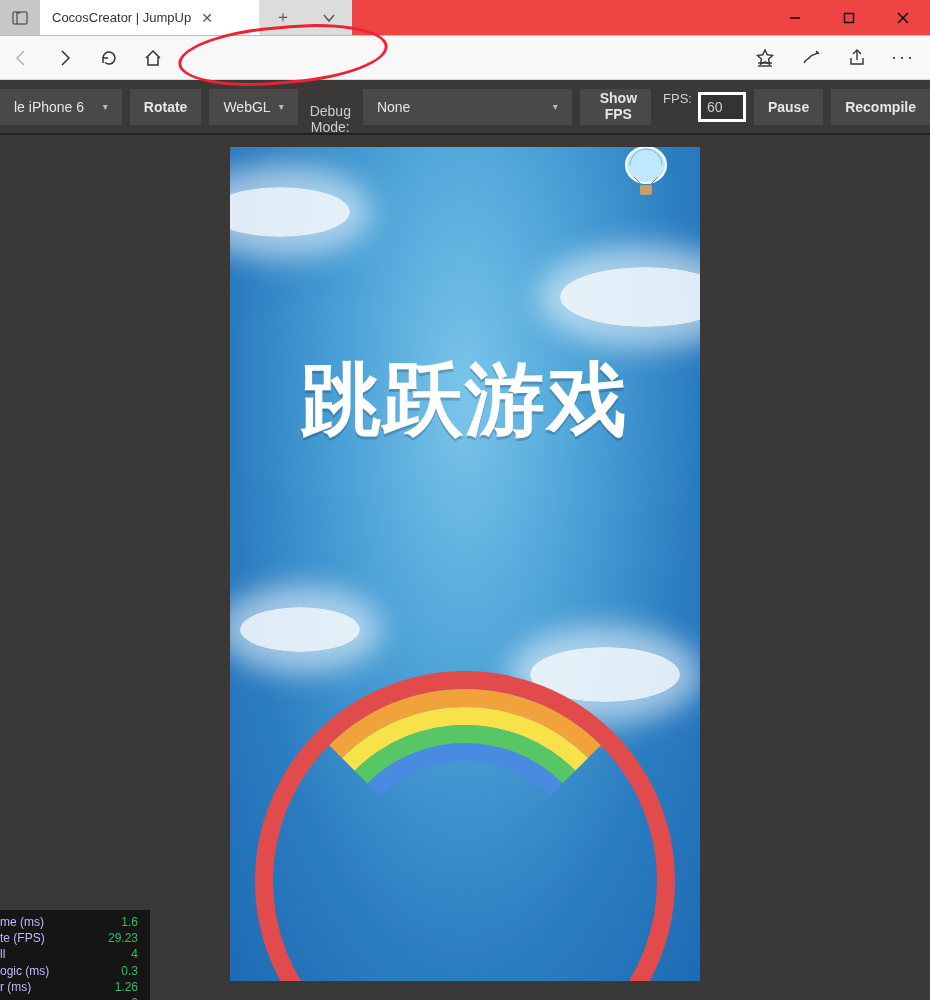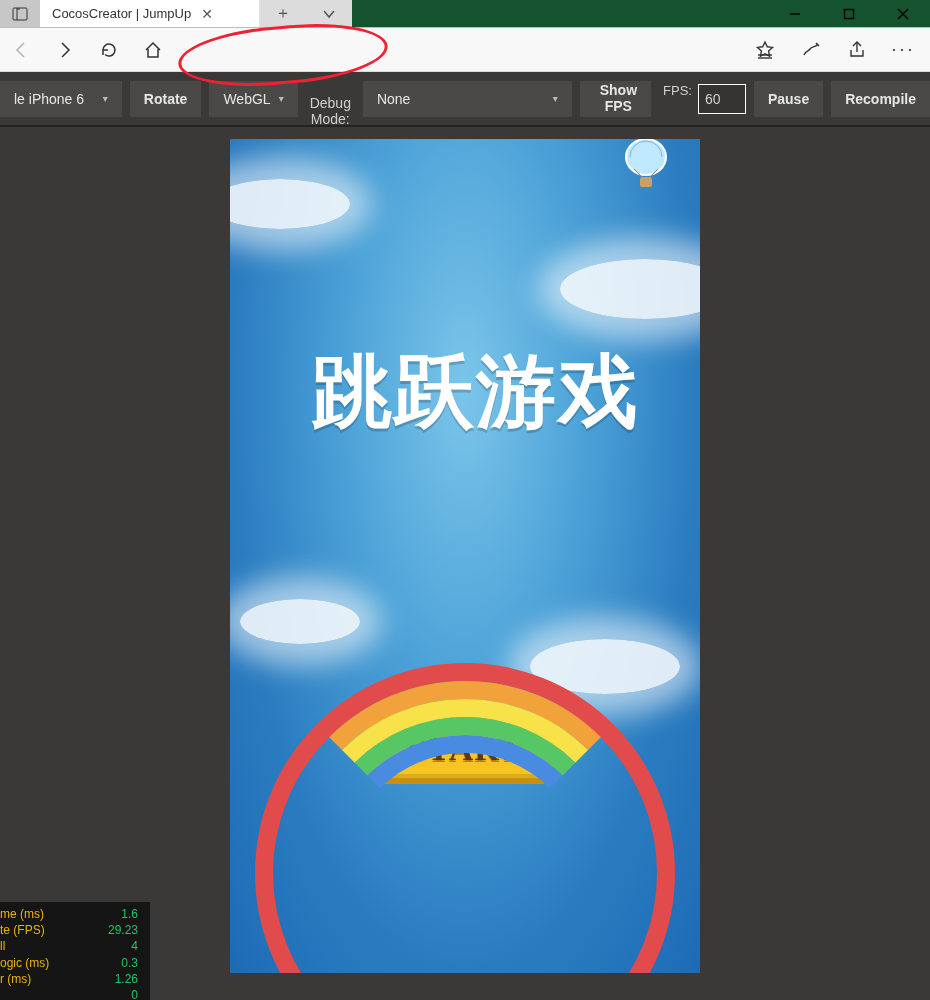--- a/index.html
+++ b/index.html
@@ -1,20 +1,20 @@
 <!DOCTYPE html>
 <html><head>
 <meta charset="utf-8">
 <style>
   * { box-sizing: border-box; margin: 0; padding: 0; font-family: "Segoe UI", Arial, sans-serif; }
   html, body { width: 930px; height: 1000px; overflow: hidden; background: #3a3938; }
 
   
   .tabstrip {
-    height: 28px; background: #14532d; display: flex; align-items: stretch;
+    height: 36px; background: #ef4444; display: flex; align-items: stretch;
     border-bottom: 1px solid #bdbdbd;
   }
   .tab-left-stub {
     width: 40px; background: #c7c7c7; display:flex; align-items:center; justify-content:center;
   }
   .tab {
     background: #fff; display: flex; align-items: center; gap: 10px;
     padding: 0 12px; font-size: 13px; color: #333; border-right: 1px solid #e3e3e3;
     min-width: 220px;
   }
@@ -60,33 +60,32 @@
     padding:0 0 0 0; color:#ddd; font-size:14px; border-bottom:2px solid #222;
   }
   .ddbtn {
     background:#4a4948; color:#e6e6e6; border:none; height:36px; padding:0 14px;
     display:flex; align-items:center; gap:8px; font-size:14px; cursor:pointer;
   }
   .ddbtn .caret { font-size:10px; color:#bbb;}
   .lbl { color:#cfcfcf; font-size:14px; padding:0 4px; line-height:1.1;}
   .fps-input {
     width:48px; height:30px; background:#343332; color:#cfcfcf;
-    border:1px solid #ffffff; text-align:left; padding:6px 6px; font-size:14px;
+    border:3px solid #ffffff; text-align:left; padding:6px 6px; font-size:14px;
   }
   .device-dd { width:123px; justify-content:space-between; }
 
   
   .stage-wrap {
     position:relative; width:100%; height:calc(1000px - 36px - 44px - 55px);
     display:flex; justify-content:center; background:#3a3938;
   }
   .canvas {
     width:470px; height:834px; margin-top:12px; position:relative; overflow:hidden;
     background: radial-gradient(ellipse at 50% 30%, #7bc5ea 0%, #4da3d8 35%, #2a7cc0 70%, #1e6bb5 100%);
-    padding-left: 11px;
   }
   .cloud {
     position:absolute; background:rgba(255,255,255,0.85); border-radius:50%;
     box-shadow: 0 0 28px 22px rgba(255,255,255,0.55);
   }
   .title-cn {
     position:absolute; width:100%; top:200px; text-align:center; color:#fff;
     font-size:80px; font-weight:900; letter-spacing:2px;
     text-shadow: 0 3px 0 rgba(0,0,0,0.18);
     font-family: "Microsoft YaHei","PingFang SC",sans-serif;
@@ -110,21 +109,21 @@
     position:absolute; top:0px; right:28px; width:52px; height:60px;
   }
 
   
   .fps-overlay {
     position:absolute; left:0; top:775px; width:150px; background:rgba(0,0,0,0.62);
     color:#f0f0f0; font-size:12px; padding:4px 6px 6px 0; line-height:1.35;
     font-family:Arial, sans-serif;
   }
   .fps-overlay .row { display:flex; justify-content:space-between; padding-right:6px;}
-  .fps-overlay .k { color:#eab308; }
+  .fps-overlay .k { color:#c4b5fd; }
   .fps-overlay .v { color:#22c55e; text-align:right; }
 </style>
 </head>
 <body>
 
 <div class="tabstrip">
   <div class="tab-left-stub">
     <svg width="16" height="16" viewBox="0 0 16 16">
         <rect x="1" y="2" width="14" height="12" rx="1" stroke="#333" fill="none"></rect>
         <line x1="5" y1="2" x2="5" y2="14" stroke="#333"></line>
@@ -259,23 +258,20 @@
           <ellipse cx="26" cy="18" rx="20" ry="18" fill="#bfe8ff" stroke="#fff" stroke-width="2"></ellipse>
           <path d="M10 18 A16 16 0 0 1 42 18" fill="none" stroke="#6fb9e6"></path>
           <rect x="20" y="38" width="12" height="10" fill="#caa06a" rx="2"></rect>
           <line x1="14" y1="30" x2="22" y2="38" stroke="#888"></line>
           <line x1="38" y1="30" x2="30" y2="38" stroke="#888"></line>
         </svg>
     </div>
 
     <div class="title-cn">跳跃游戏</div>
 
-    <div class="start-btn">
-      <span>START</span>
-    </div>
 
     <div class="rainbow">
       <div style="border:18px solid #e24b4b;"></div>
       <div style="border:18px solid transparent; border-top-color:#f2a23a; top:18px;left:18px;right:18px;bottom:18px;"></div>
       <div style="border:18px solid transparent; border-top-color:#f7e24a; top:36px;left:36px;right:36px;bottom:36px;"></div>
       <div style="border:18px solid transparent; border-top-color:#57c766; top:54px;left:54px;right:54px;bottom:54px;"></div>
       <div style="border:18px solid transparent; border-top-color:#4a8be2; top:72px;left:72px;right:72px;bottom:72px;"></div>
     </div>
   </div>
 

